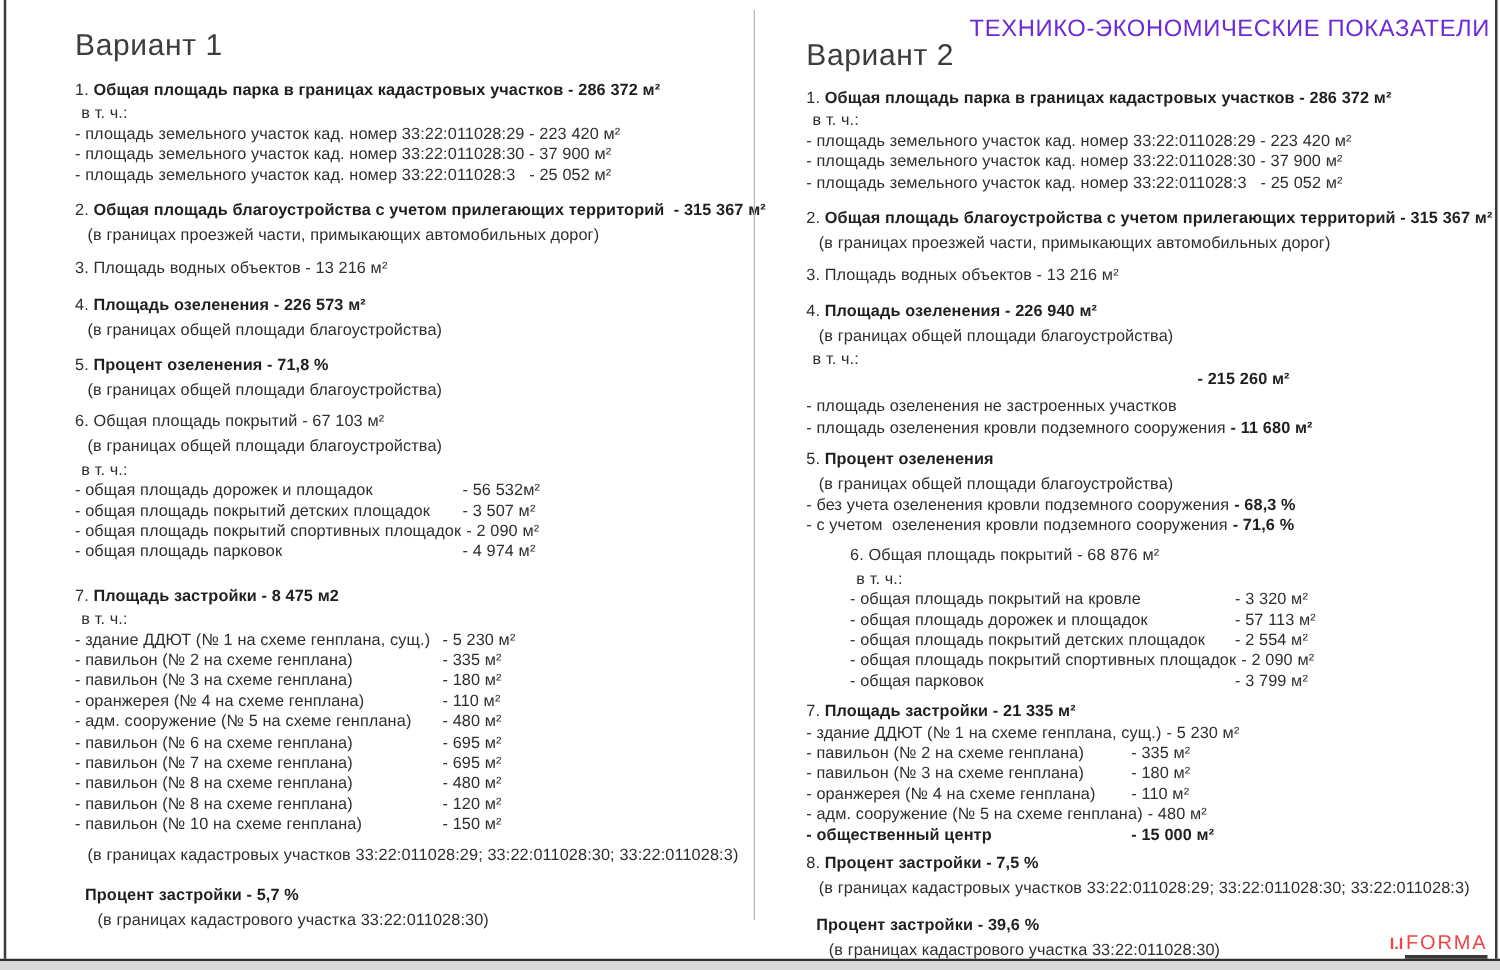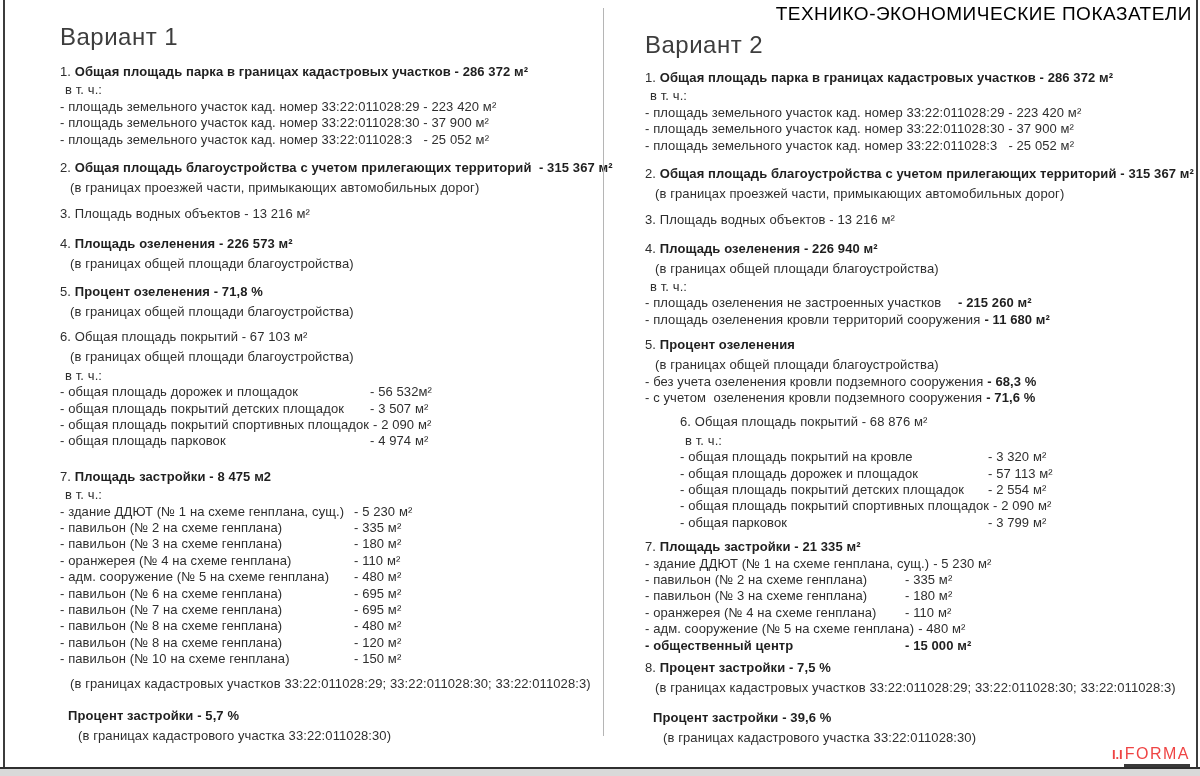--- a/index.html
+++ b/index.html
@@ -11,22 +11,22 @@
     color:#2e2e2e;
     overflow:hidden;
   }
   .border-left{position:absolute;left:3px;top:0;bottom:9px;width:2px;background:#3c3c3c;}
   .border-right{position:absolute;right:2px;top:0;bottom:9px;width:2px;background:#3c3c3c;}
   .bottom-line{position:absolute;left:0;right:0;bottom:7px;height:2px;background:#2f2f2f;}
   .bottom-strip{position:absolute;left:0;right:0;bottom:0;height:7px;background:#d9d9d9;}
   .divider{position:absolute;left:603px;top:8px;bottom:40px;width:1px;background:#b5b5b5;}
 
   .top-header{
-    position:absolute;top:3px;right:8px;
-    font-size:19px;letter-spacing:0.5px;color:#000000;
+    position:absolute;top:13px;right:8px;
+    font-size:19px;letter-spacing:0.5px;color:#6d28d9;
     white-space:pre;
   }
 
   .col{position:absolute;top:22px;}
   .col-left{left:60px;width:545px;}
   .col-right{left:645px;width:552px;}
 
   .col-title{font-size:24px;color:#3d3d3d;letter-spacing:0.5px;line-height:30px;margin-bottom:12px;}
   .col-right .col-title{margin-top:8px;margin-bottom:10px;}
 
@@ -120,22 +120,22 @@
         <div class="line heading"><span class="num">2. </span><span class="bold">Общая площадь благоустройства с учетом прилегающих территорий - 315 367 м²</span></div>
         <div class="line note">(в границах проезжей части, примыкающих автомобильных дорог)</div>
       </div>
       <div class="section" style="margin-top: 10px;">
         <div class="line heading"><span class="num">3. </span><span>Площадь водных объектов - 13 216 м²</span></div>
       </div>
       <div class="section" style="margin-top: 12px;">
         <div class="line heading"><span class="num">4. </span><span class="bold">Площадь озеленения - 226 940 м²</span></div>
         <div class="line note">(в границах общей площади благоустройства)</div>
         <div class="line sub">в т. ч.:</div>
-        <div class="row"><span class="lbl" style="min-width: 309px;">- площадь озеленения не застроенных участков</span><span class="val bold">- 215 260 м²</span></div>
-        <div class="row"><span class="lbl" style="min-width: 309px;">- площадь озеленения кровли территорий сооружения</span><span class="val bold">- 11 680 м²</span></div>
+        <div class="row"><span class="lbl" style="min-width: 309px; margin-top: 22px;">- площадь озеленения не застроенных участков</span><span class="val bold">- 215 260 м²</span></div>
+        <div class="row"><span class="lbl" style="min-width: 309px;">- площадь озеленения кровли подземного сооружения</span><span class="val bold">- 11 680 м²</span></div>
       </div>
       <div class="section" style="margin-top: 9px;">
         <div class="line heading"><span class="num">5. </span><span class="bold">Процент озеленения</span></div>
         <div class="line note">(в границах общей площади благоустройства)</div>
         <div class="row"><span class="lbl">- без учета озеленения кровли подземного сооружения</span><span class="val bold">- 68,3 %</span></div>
         <div class="row"><span class="lbl">- с учетом  озеленения кровли подземного сооружения</span><span class="val bold">- 71,6 %</span></div>
       </div>
       <div class="section" style="margin-top: 8px; margin-left: 35px;">
         <div class="line heading"><span class="num">6. </span><span>Общая площадь покрытий - 68 876 м²</span></div>
         <div class="line sub">в т. ч.:</div>

